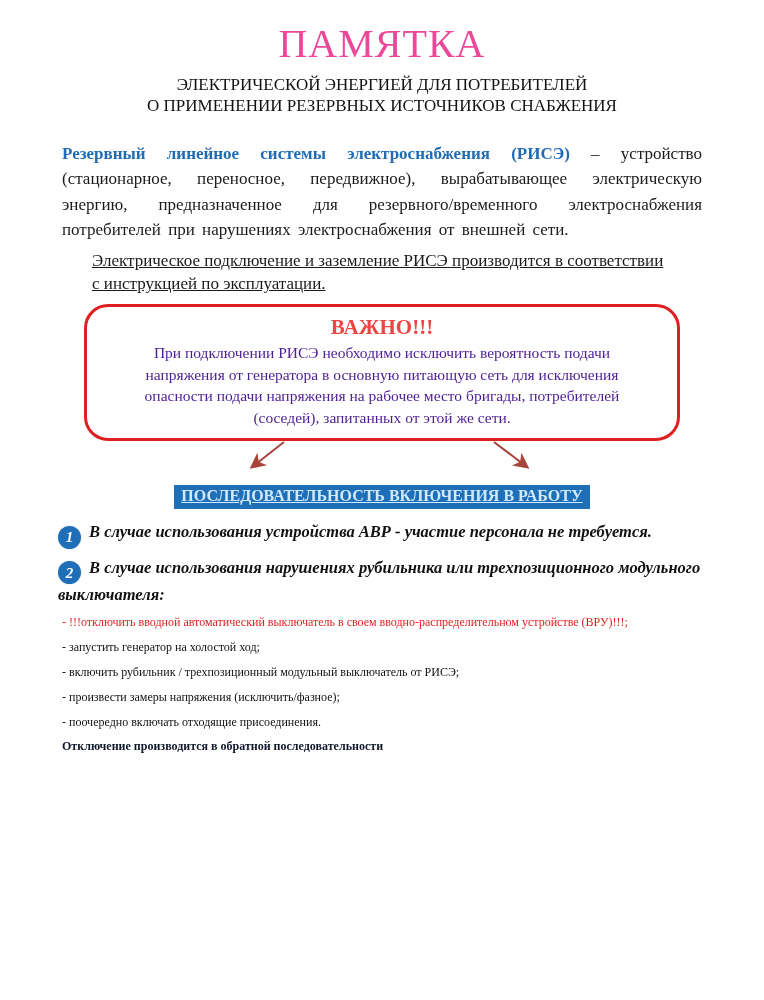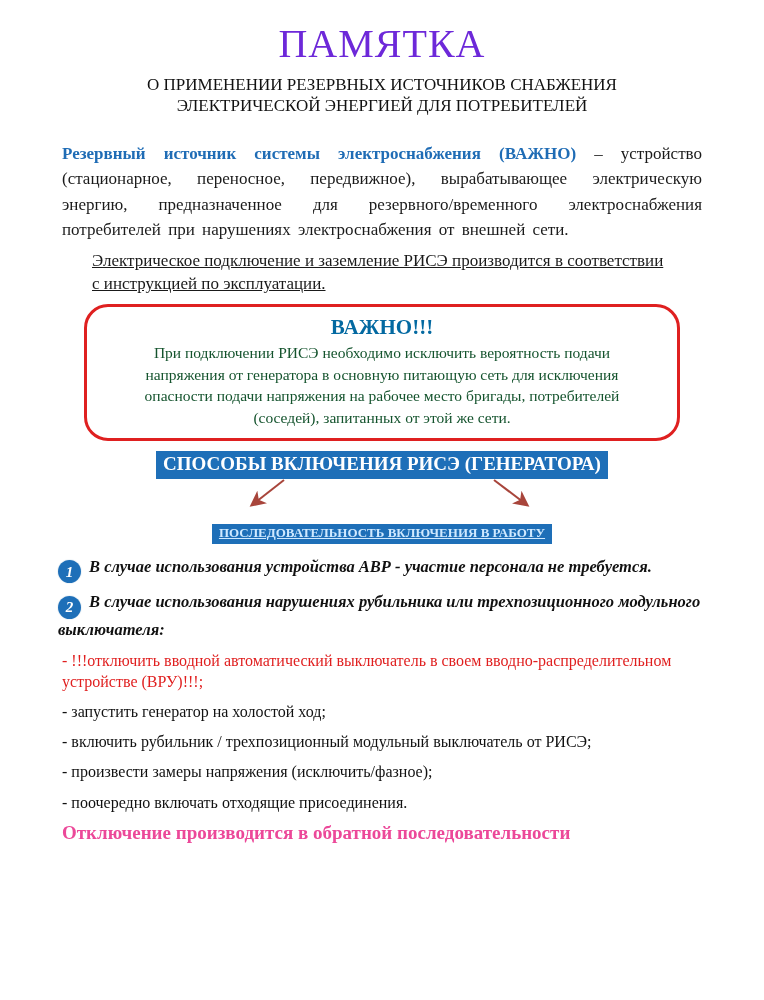--- a/index.html
+++ b/index.html
@@ -14,21 +14,21 @@
     color: #1a1a1a;
   }
   
   .doc-title {
     margin-top: 22px;
     text-align: center;
     font-size: 40px;
     font-weight: 400;
     letter-spacing: 1px;
     line-height: 1.08;
-    color: #6d28d9;
+    color: #ec4899;
   }
   .doc-subtitle {
     margin-top: 10px;
     text-align: center;
     font-size: 17px;
     line-height: 1.22;
     color: #111111;
   }
   
   .intro {
@@ -54,49 +54,49 @@
   .important-box {
     box-sizing: border-box;
     width: 596px;
     margin: 8px auto 0 auto;
     border: 3px solid #df2020;
     border-radius: 24px;
     padding: 4px 30px 10px 30px;
     text-align: center;
   }
   .important-title {
-    color: #0369a1;
+    color: #ef4444;
     font-weight: 700;
     font-size: 21px;
     line-height: 1.2;
     margin-top: 4px;
   }
   .important-body {
     margin-top: 2px;
     font-size: 15.5px;
     line-height: 1.38;
-    color: #14532d;
+    color: #4c1d95;
   }
   
   .section-header-wrap { text-align: center; }
   .section-header {
     display: inline-block;
     background: #1e6fb8;
     color: #ffffff;
     font-weight: 700;
     font-size: 19px;
     line-height: 1.3;
     padding: 1px 7px 2px 7px;
   }
   .methods-header-wrap { margin-top: 10px; }
   .sequence-header-wrap { margin-top: 14px; }
   .sequence-header-wrap .section-header {
     color: #cfe9ff;
     text-decoration: underline;
-    font-size: 13px;
+    font-size: 16px;
   }
   
   .arrows { display: block; width: 764px; height: 30px; }
   
   .options-row {
     display: flex;
     justify-content: space-between;
     padding: 0 30px;
   }
   .option-box {
@@ -135,57 +135,54 @@
     color: #ffffff;
     font-size: 15px;
     font-weight: 700;
     margin-right: 8px;
     vertical-align: -5px;
     box-shadow: 0 0 0 1px #16599410;
   }
   
   .steps { margin: 6px 62px 0 62px; }
   .step {
-    font-size: 16px;
+    font-size: 12px;
     line-height: 1.32;
     margin-bottom: 9px;
     color: #111111;
   }
   .step-red { color: #e01f1f; }
   .sequence-footer {
     margin: 8px 62px 0 62px;
-    font-size: 19px;
-    font-weight: 700;
-    color: #ec4899;
+    font-size: 12px;
+    font-weight: 700;
+    color: #0f172a;
   }
 </style>
 </head>
 <body>
 
 <div class="page">
 
   <div class="doc-title">ПАМЯТКА</div>
 
   <div class="doc-subtitle">
+    <div>ЭЛЕКТРИЧЕСКОЙ ЭНЕРГИЕЙ ДЛЯ ПОТРЕБИТЕЛЕЙ</div>
     <div>О ПРИМЕНЕНИИ РЕЗЕРВНЫХ ИСТОЧНИКОВ СНАБЖЕНИЯ</div>
-    <div>ЭЛЕКТРИЧЕСКОЙ ЭНЕРГИЕЙ ДЛЯ ПОТРЕБИТЕЛЕЙ</div>
-  </div>
-
-  <p class="intro"><span class="lead">Резервный источник системы электроснабжения (ВАЖНО)</span><span> – устройство (стационарное, переносное, передвижное), вырабатывающее электрическую энергию, предназначенное для резервного/временного электроснабжения потребителей при нарушениях электроснабжения от внешней сети.</span></p>
+  </div>
+
+  <p class="intro"><span class="lead">Резервный линейное системы электроснабжения (РИСЭ)</span><span> – устройство (стационарное, переносное, передвижное), вырабатывающее электрическую энергию, предназначенное для резервного/временного электроснабжения потребителей при нарушениях электроснабжения от внешней сети.</span></p>
 
   <div class="grounding-note">Электрическое подключение и заземление РИСЭ производится в соответствии с инструкцией по эксплуатации.</div>
 
   <div class="important-box">
     <div class="important-title">ВАЖНО!!!</div>
     <div class="important-body">При подключении РИСЭ необходимо исключить вероятность подачи напряжения от генератора в основную питающую сеть для исключения опасности подачи напряжения на рабочее место бригады, потребителей (соседей), запитанных от этой же сети.</div>
   </div>
 
-  <div class="section-header-wrap methods-header-wrap">
-    <span class="section-header">СПОСОБЫ ВКЛЮЧЕНИЯ РИСЭ (ГЕНЕРАТОРА)</span>
-  </div>
 
   <svg class="arrows" viewBox="0 0 764 30" xmlns="http://www.w3.org/2000/svg" aria-hidden="true">
     <defs>
       <marker id="ah" markerWidth="9" markerHeight="8" refX="6.5" refY="4" orient="auto">
         <path d="M0,0 L8,4 L0,8 L2.2,4 Z" fill="#a8453b"></path>
       </marker>
     </defs>
     <line x1="284" y1="1" x2="252" y2="26" stroke="#a8453b" stroke-width="2" marker-end="url(#ah)"></line>
     <line x1="494" y1="1" x2="527" y2="26" stroke="#a8453b" stroke-width="2" marker-end="url(#ah)"></line>
   </svg>

